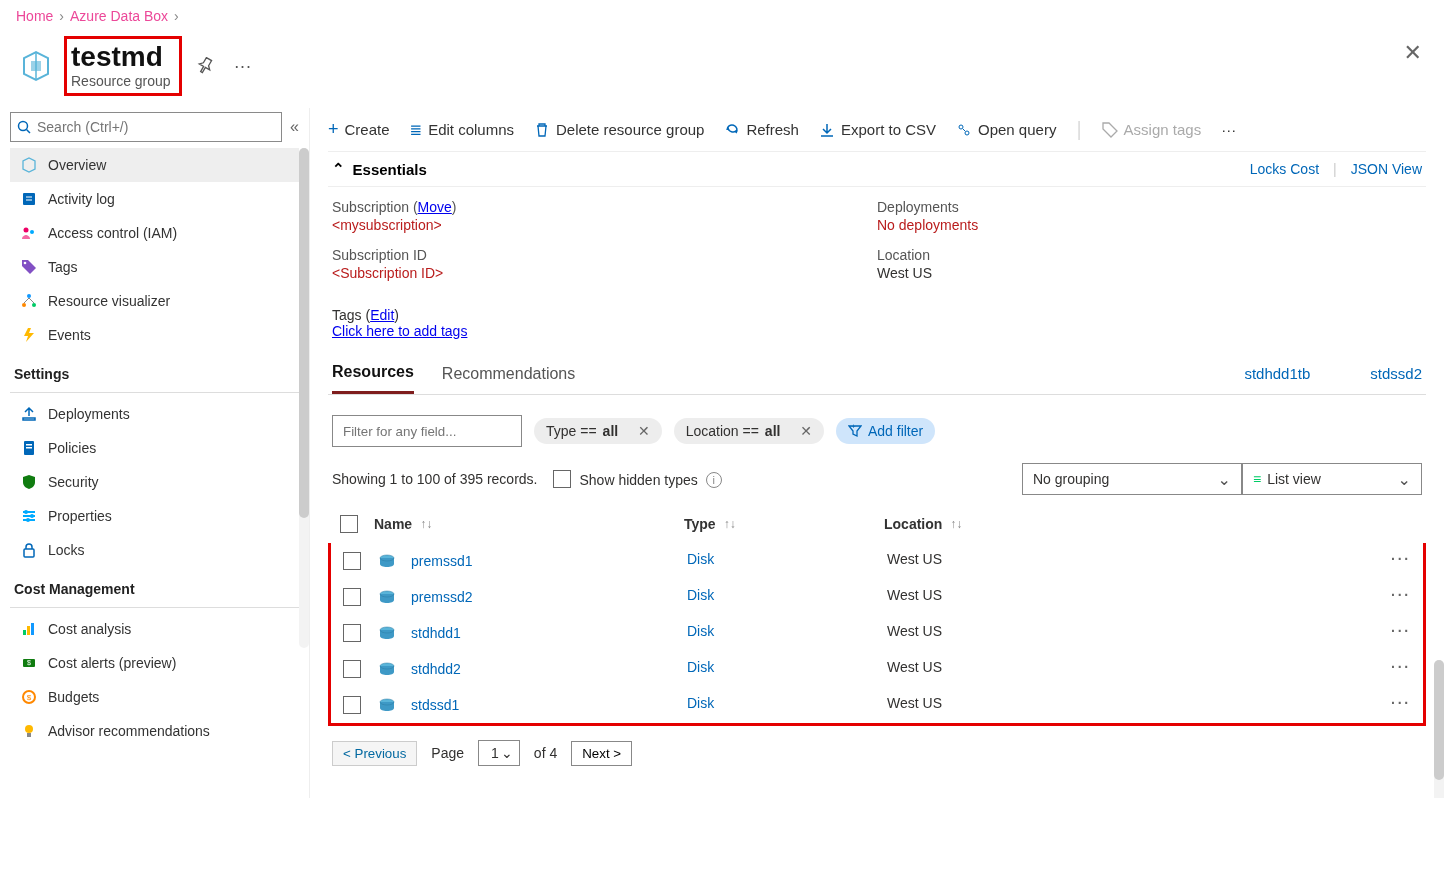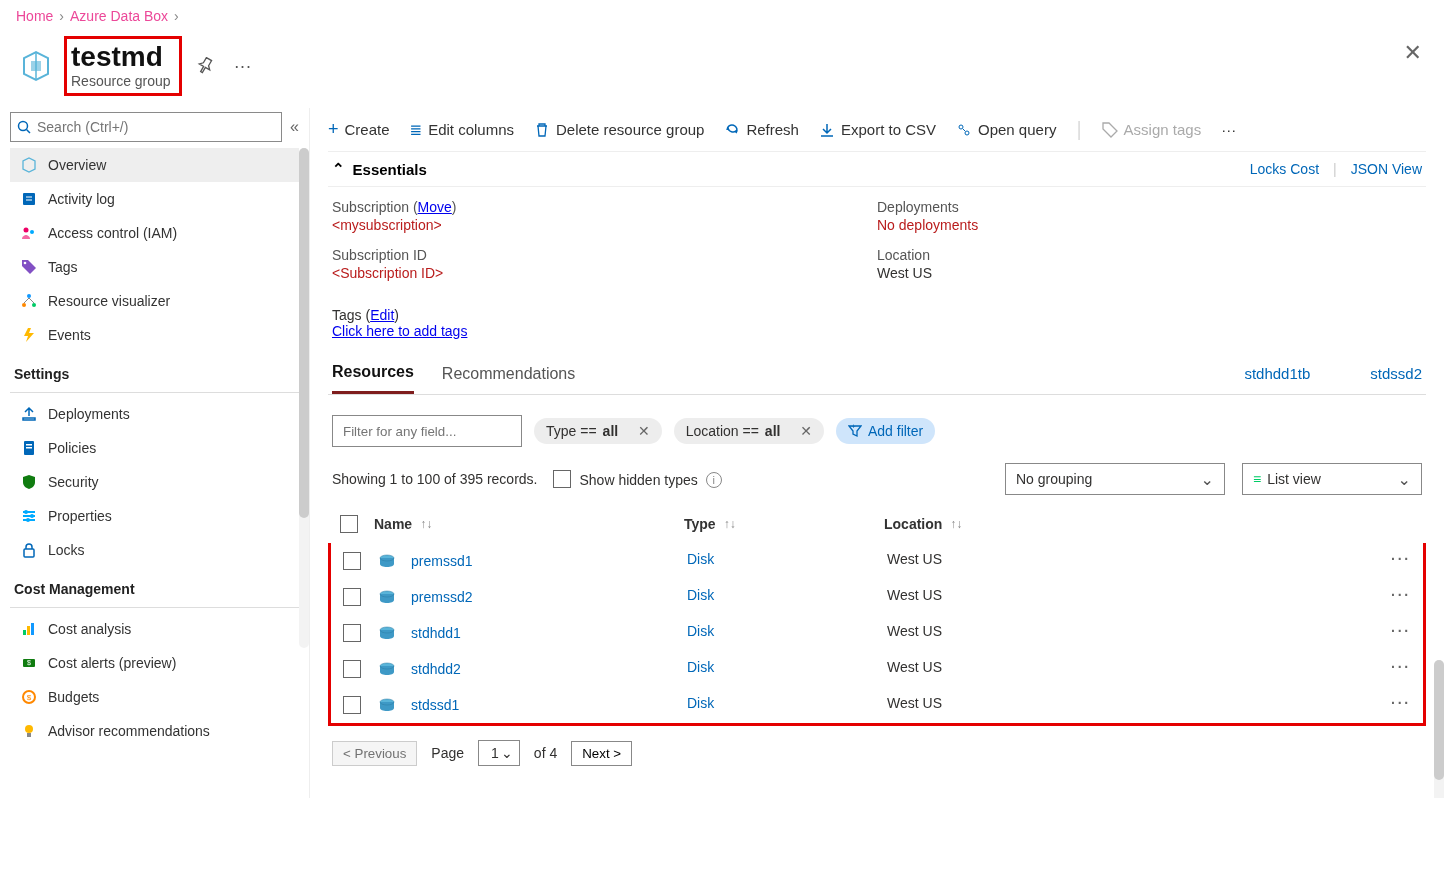--- a/index.html
+++ b/index.html
@@ -68,21 +68,21 @@
 .col-type{flex:0 0 200px;display:flex;align-items:center;gap:8px}
 .col-loc{flex:1;display:flex;align-items:center;gap:8px}
 .col-more{width:40px;text-align:right}
 .sort{color:#888;font-size:12px}
 .row{display:flex;align-items:flex-start;padding:8px 12px}
 .disk-ico{width:20px;height:20px;display:inline-flex;align-items:center;justify-content:center;margin-right:6px}
 .row a{color:#0067b8;text-decoration:none}
 .more-dots{color:#666;cursor:pointer;font-weight:bold;letter-spacing:2px}
 .pager{display:flex;align-items:center;gap:14px;padding:14px 4px}
 .pg-btn{border:1px solid #888;background:#fff;padding:4px 10px;cursor:pointer}
-.pg-btn.disabled{color:#737373;border-color:#ccc;background:#f5f5f5}
+.pg-btn.disabled{color:#0369a1;border-color:#ccc;background:#f5f5f5}
 .pg-sel{border:1px solid #888;background:#fff;padding:4px 20px 4px 12px;cursor:pointer;position:relative}
 .pg-sel::after{content:"⌄";position:absolute;right:6px}
 .main-scrollbar{position:absolute;right:0;top:552px;width:10px;height:180px;background:#f3f3f3;border-radius:5px}
 .main-scrollbar .thumb{width:10px;height:120px;background:#ccc;border-radius:5px}
 svg{display:block}
 </style>
 </head>
 <body>
 
 <div class="breadcrumb">
@@ -396,21 +396,21 @@
         </span>
     </div>
 
     <div class="records-row">
       <span>Showing 1 to 100 of 395 records.</span>
       <span style="display:flex;align-items:flex-end;gap:8px">
         <span class="chk"></span>
         <span>Show hidden types</span>
         <span class="info-ico">i</span>
       </span>
-      <span style="margin-left:auto;display:flex;gap:17px">
+      <span style="margin-left:auto;display:flex;gap:0">
         <span class="select">
             <span>No grouping</span>
           </span>
         <span class="select small">
             <span style="color:#0c6;margin-right:6px">≡</span>
             <span>List view</span>
           </span>
       </span>
     </div>
 

